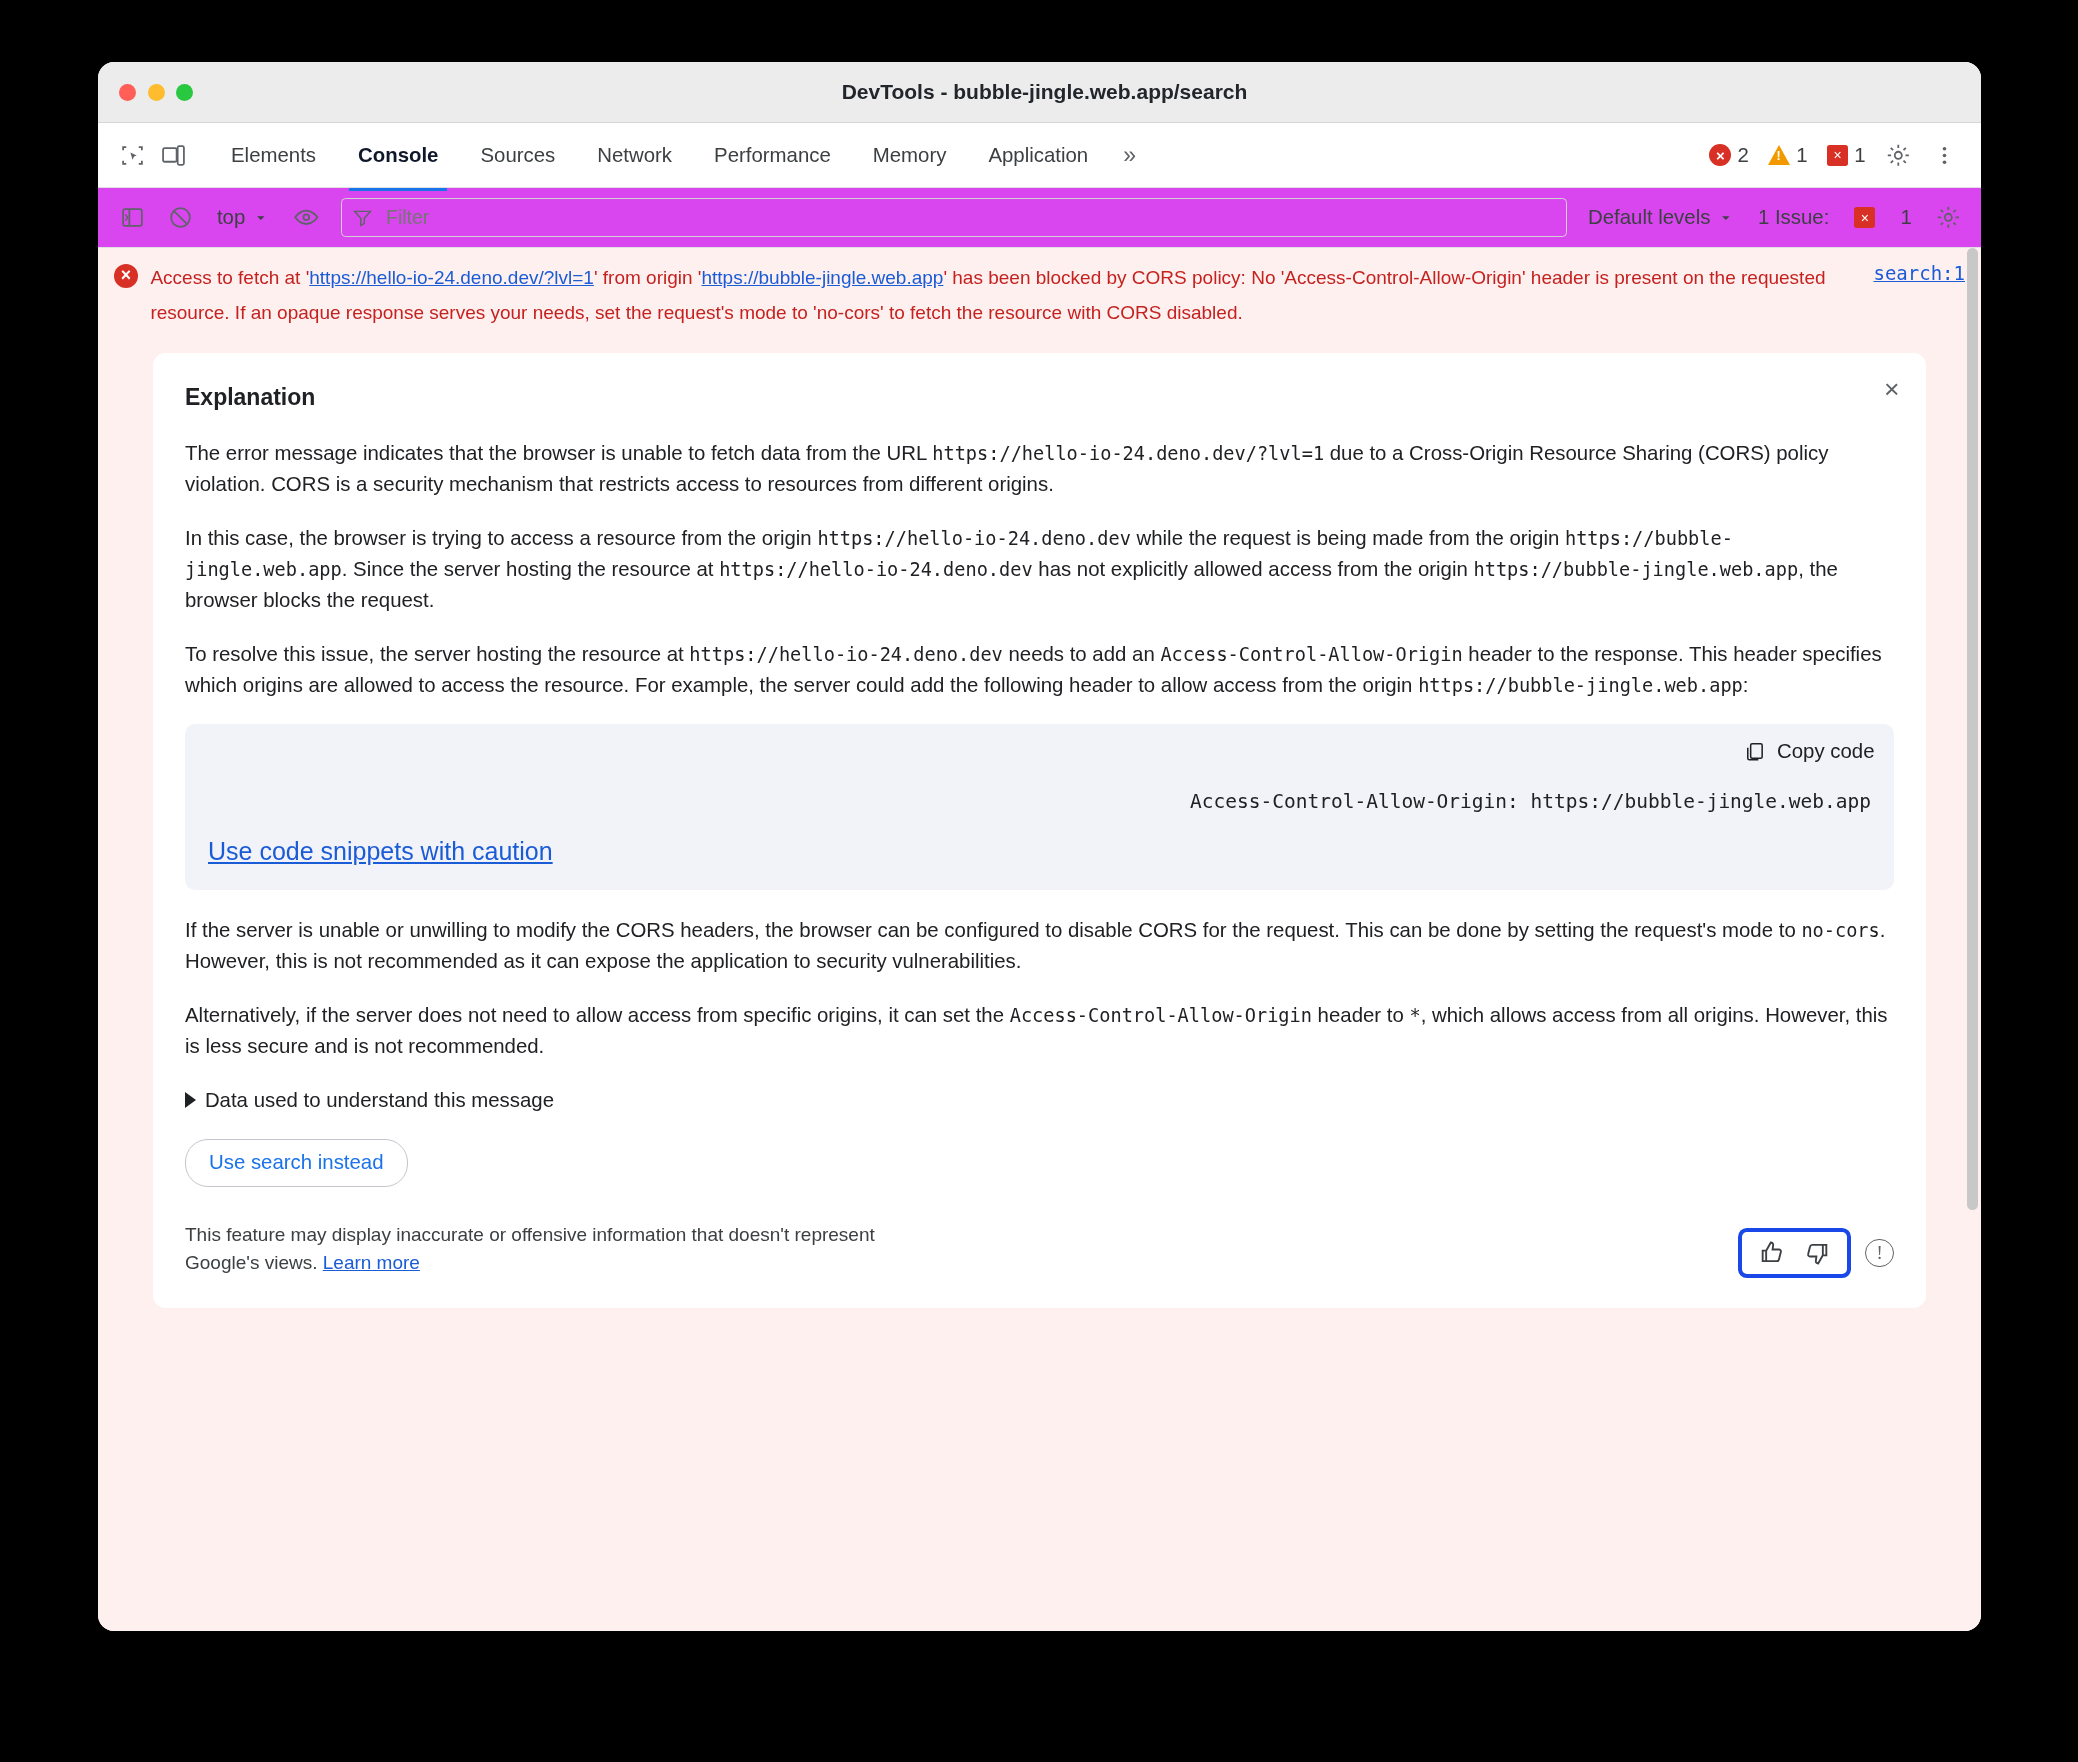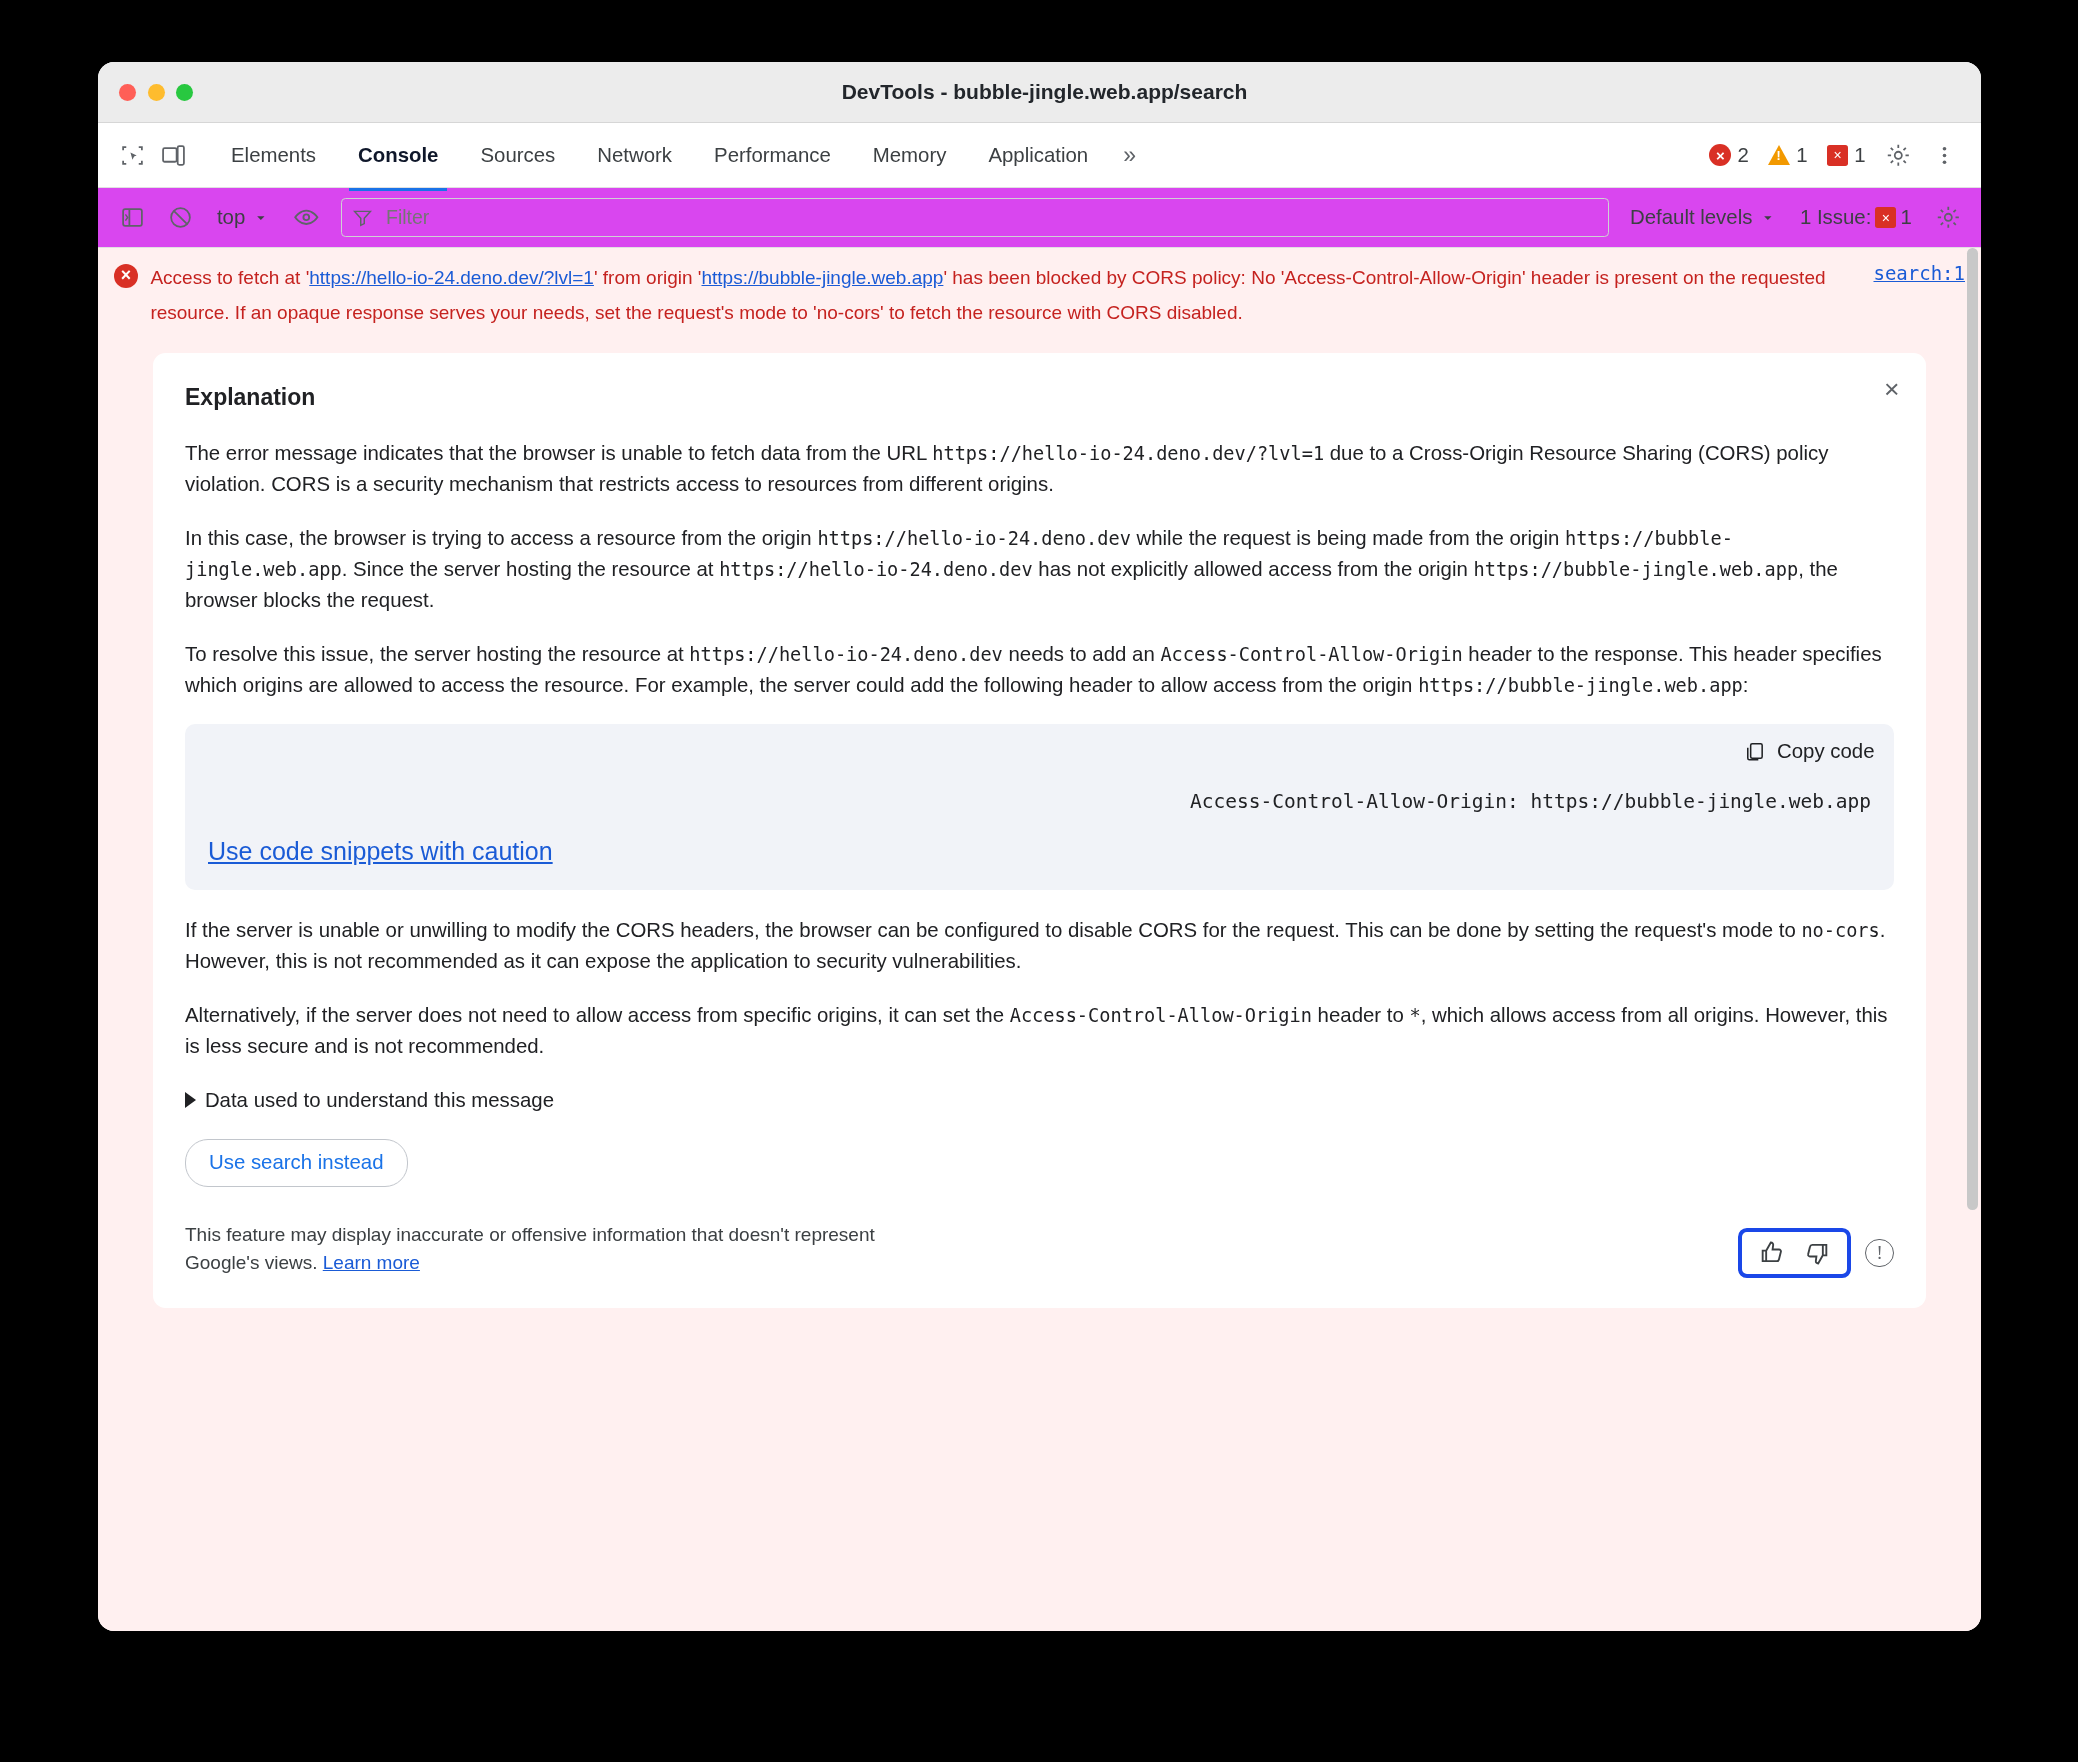--- a/index.html
+++ b/index.html
@@ -169,21 +169,21 @@
     font-family: "Liberation Sans", sans-serif;
     flex: 1;
     background: transparent;
   }
   .levels {
     display: flex; align-items: center; gap: 7px;
     font-size: 20.4px; color: #3c4043;
     padding: 3.5px 7px;
   }
   .issues-label {
-    display: flex; align-items: center; gap: 4px;
+    display: flex; align-items: center; gap: 25px;
     font-size: 20.4px; color: #3c4043;
     padding: 3.5px 8.9px;
   }
 
   
   .console-body {
     flex: 1;
     background: #fff0f0;
     position: relative;
     overflow: hidden;

